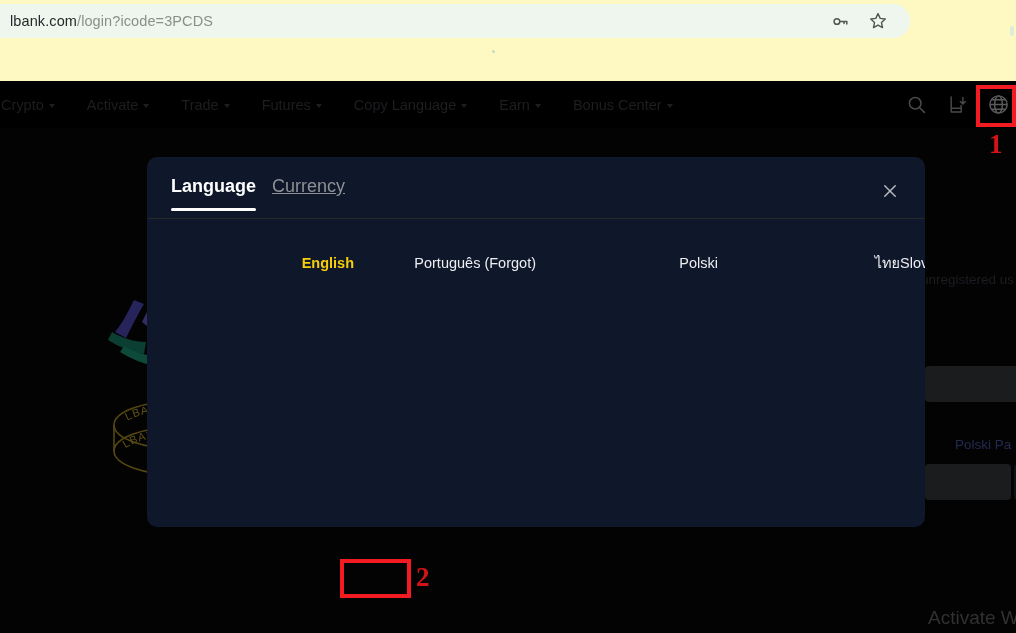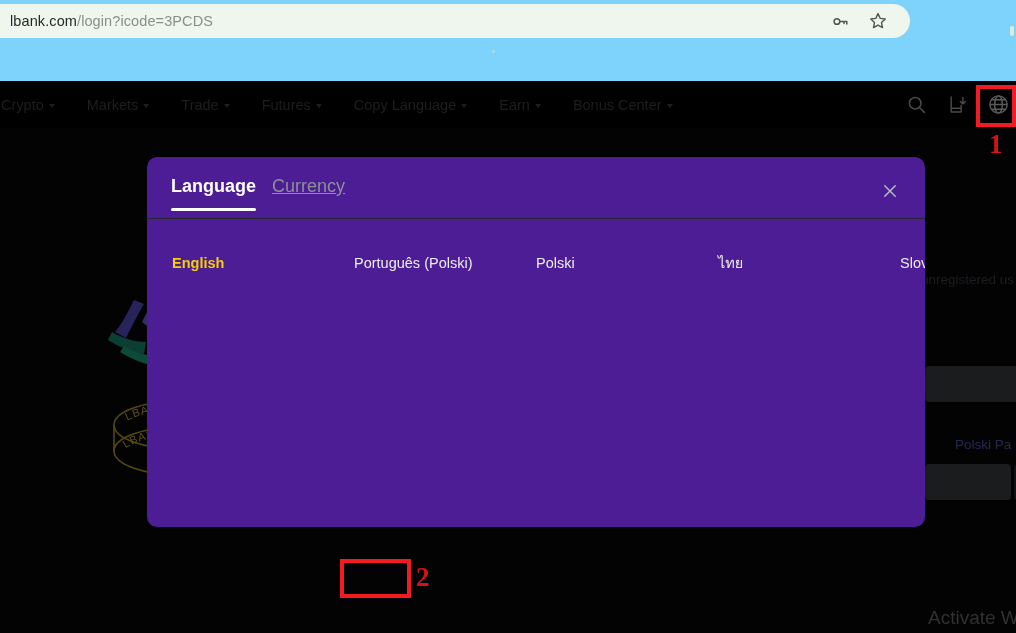--- a/index.html
+++ b/index.html
@@ -19,21 +19,21 @@
     background: #050505;
     overflow: hidden;
   }
 
   
   .browser-chrome {
     position: absolute;
     left: 0; top: 0;
     width: 1016px;
     height: 81px;
-    background: #7dd3fc;
+    background: #fef9c3;
   }
   .omnibox {
     position: absolute;
     left: -16px; top: 4px;
     width: 926px;
     height: 34px;
     background: #eef6ed;
     border-radius: 17px;
     display: flex;
     align-items: center;
@@ -181,23 +181,24 @@
     color: #313131;
     white-space: nowrap;
   }
 
   
   .modal {
     position: absolute;
     left: 147px; top: 157px;
     width: 778px;
     height: 370px;
-    background: #4c1d95;
+    background: #0f172a;
     border-radius: 10px;
     overflow: hidden;
+    text-align: right;
   }
   .modal-header {
     position: relative;
     height: 62px;
     border-bottom: 1px solid #26282b;
   }
   .tabs {
     position: absolute;
     left: 24px; top: 19px;
     display: flex;
@@ -277,21 +278,21 @@
     <div class="chrome-right-sliver"></div>
   </div>
 
   <div class="site-header">
     <div class="nav">
       <div class="nav-item">
         <span>Buy Crypto</span>
         <span class="caret"></span>
       </div>
       <div class="nav-item">
-        <span>Markets</span>
+        <span>Activate</span>
         <span class="caret"></span>
       </div>
       <div class="nav-item">
         <span>Trade</span>
         <span class="caret"></span>
       </div>
       <div class="nav-item">
         <span>Futures</span>
         <span class="caret"></span>
       </div>
@@ -380,21 +381,21 @@
       <div class="modal-close">
         <svg width="18" height="18" viewBox="0 0 24 24" fill="none" stroke="currentColor" stroke-width="1.9" stroke-linecap="round">
           <path d="M5 5 L19 19 M19 5 L5 19"></path>
         </svg>
       </div>
     </div>
 
     <div class="lang-grid">
 
       <div class="lang-item selected">English</div>
-      <div class="lang-item">Português (Polski)</div>
+      <div class="lang-item">Português (Forgot)</div>
       <div class="lang-item">Polski</div>
       <div class="lang-item">ไทย</div>
       <div class="lang-item">Slovenščina</div>
 
       <div class="lang-item"></div>
 
       <div class="lang-item"></div>
     </div>
   </div>
 

